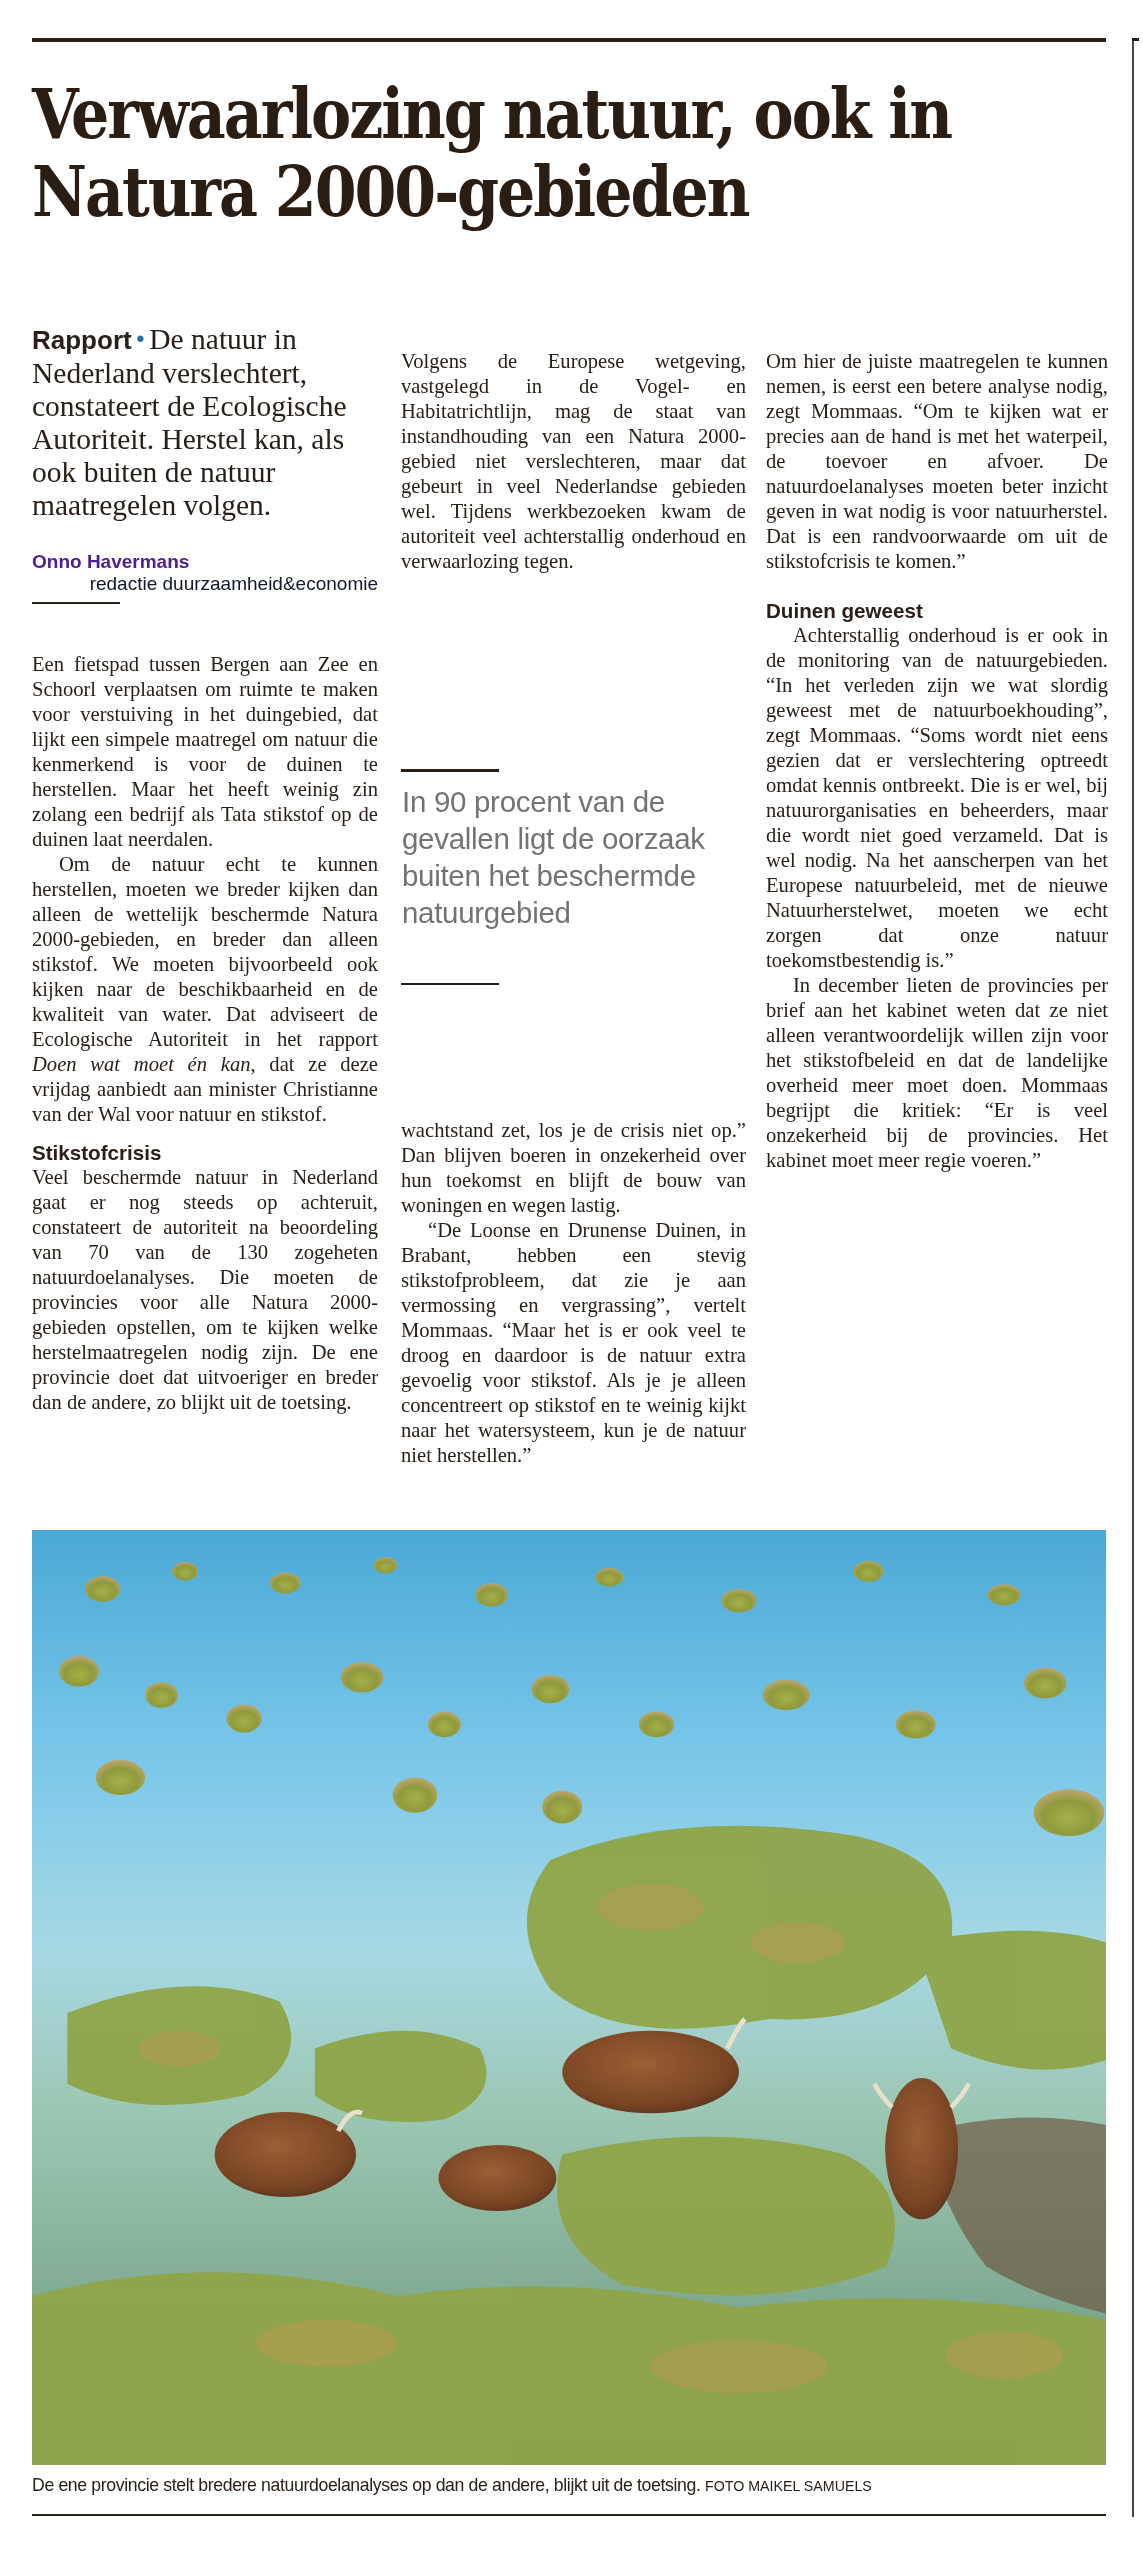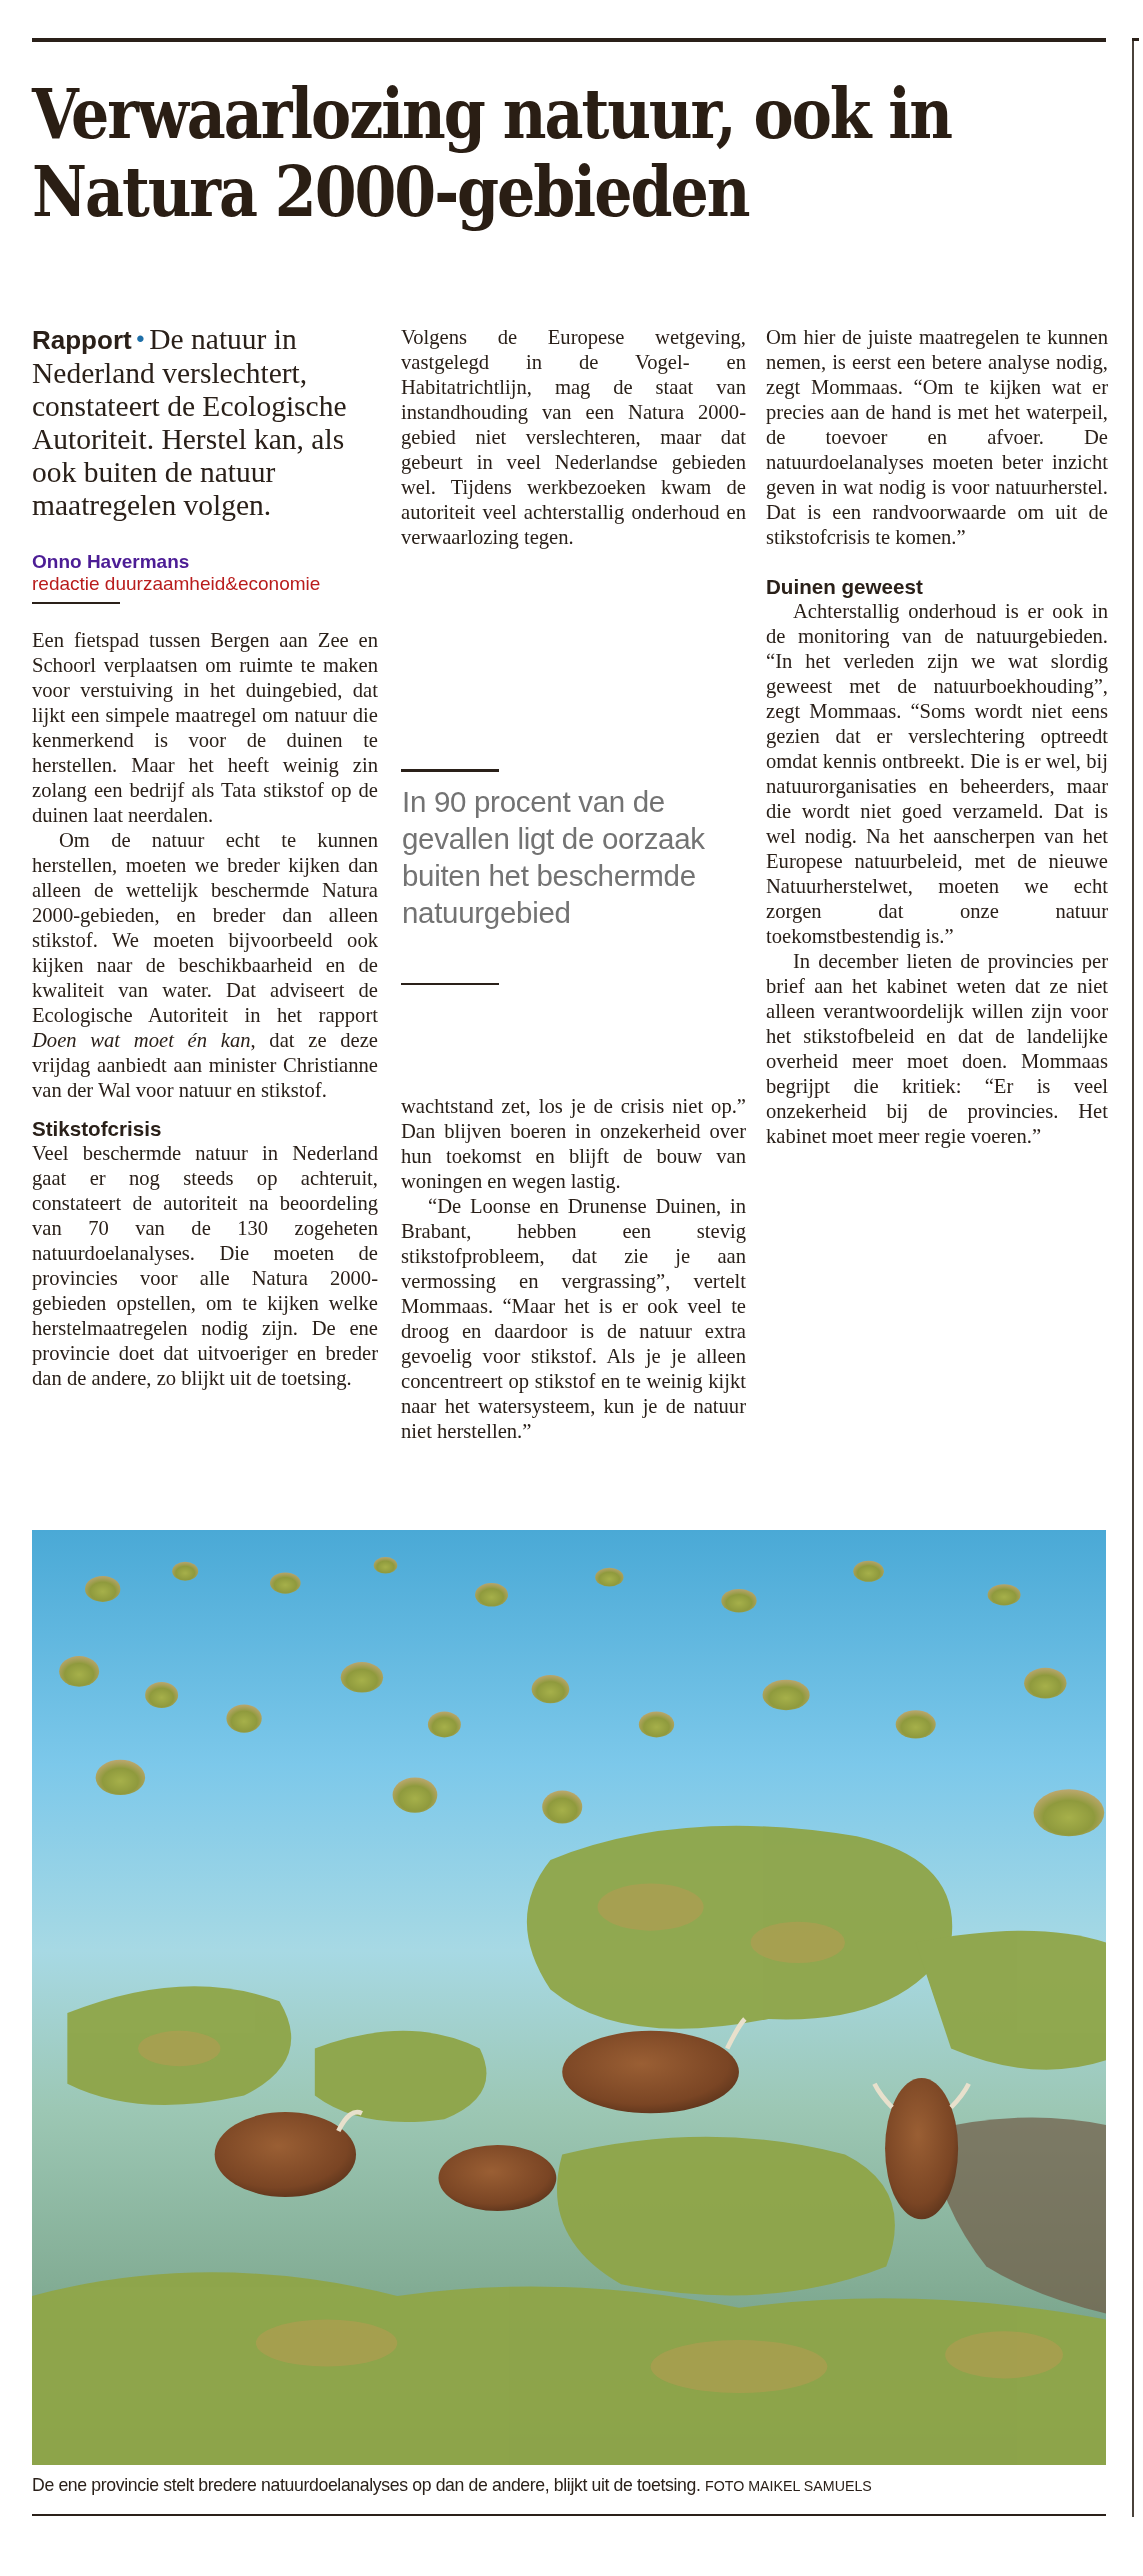--- a/index.html
+++ b/index.html
@@ -24,27 +24,27 @@
   .c1 { left: 32px; width: 346px; }
   .c2 { left: 401px; width: 345px; }
   .c3 { left: 766px; width: 342px; }
 
   .lead { top: 323px; font-family: "Liberation Serif", serif; font-size: 29.5px; line-height: 33px; color: #2a2019; }
   .lead .kicker { font-family: Liberation Sans, sans-serif; font-weight: bold; font-size: 26px; }
   .lead .dot { color: #1e6fa8; font-family: "Liberation Sans", sans-serif; font-size: 23.6px; margin: 0 4.7px; vertical-align: 2.4px; }
 
   .byline { top: 551px; font-family: "Liberation Sans", sans-serif; }
   .byline .author { font-weight: bold; font-size: 19px; line-height: 22.4px; color: #4c1d95; }
-  .byline .desk { font-size: 19px; line-height: 22.4px; color: #b91c1c; }
+  .byline .desk { font-size: 19px; line-height: 22.4px; color: #0f172a; text-align: right; }
   .byline .short-rule { width: 88px; height: 1.8px; background: #2a2019; margin-top: 5.9px; }
 
   .body {
     font-family: "Liberation Serif", serif;
     font-size: 20.6px; line-height: 25px; color: #2a2019;
-    text-align: justify; hyphens: auto;
+    text-align: justify; hyphens: auto; margin-top: 24px;
   }
   .body p { margin: 0; }
   .body p.indent { text-indent: 27px; }
   .body h3 {
     margin: 13px 0 0 0;
     font-family: "Liberation Sans", sans-serif; font-weight: bold; font-size: 20.6px; line-height: 25px; color: #2a2019;
   }
   .body em { font-style: italic; }
 
   .pq-rule { position: absolute; left: 401px; width: 98px; height: 2.9px; background: #2a2019; }

